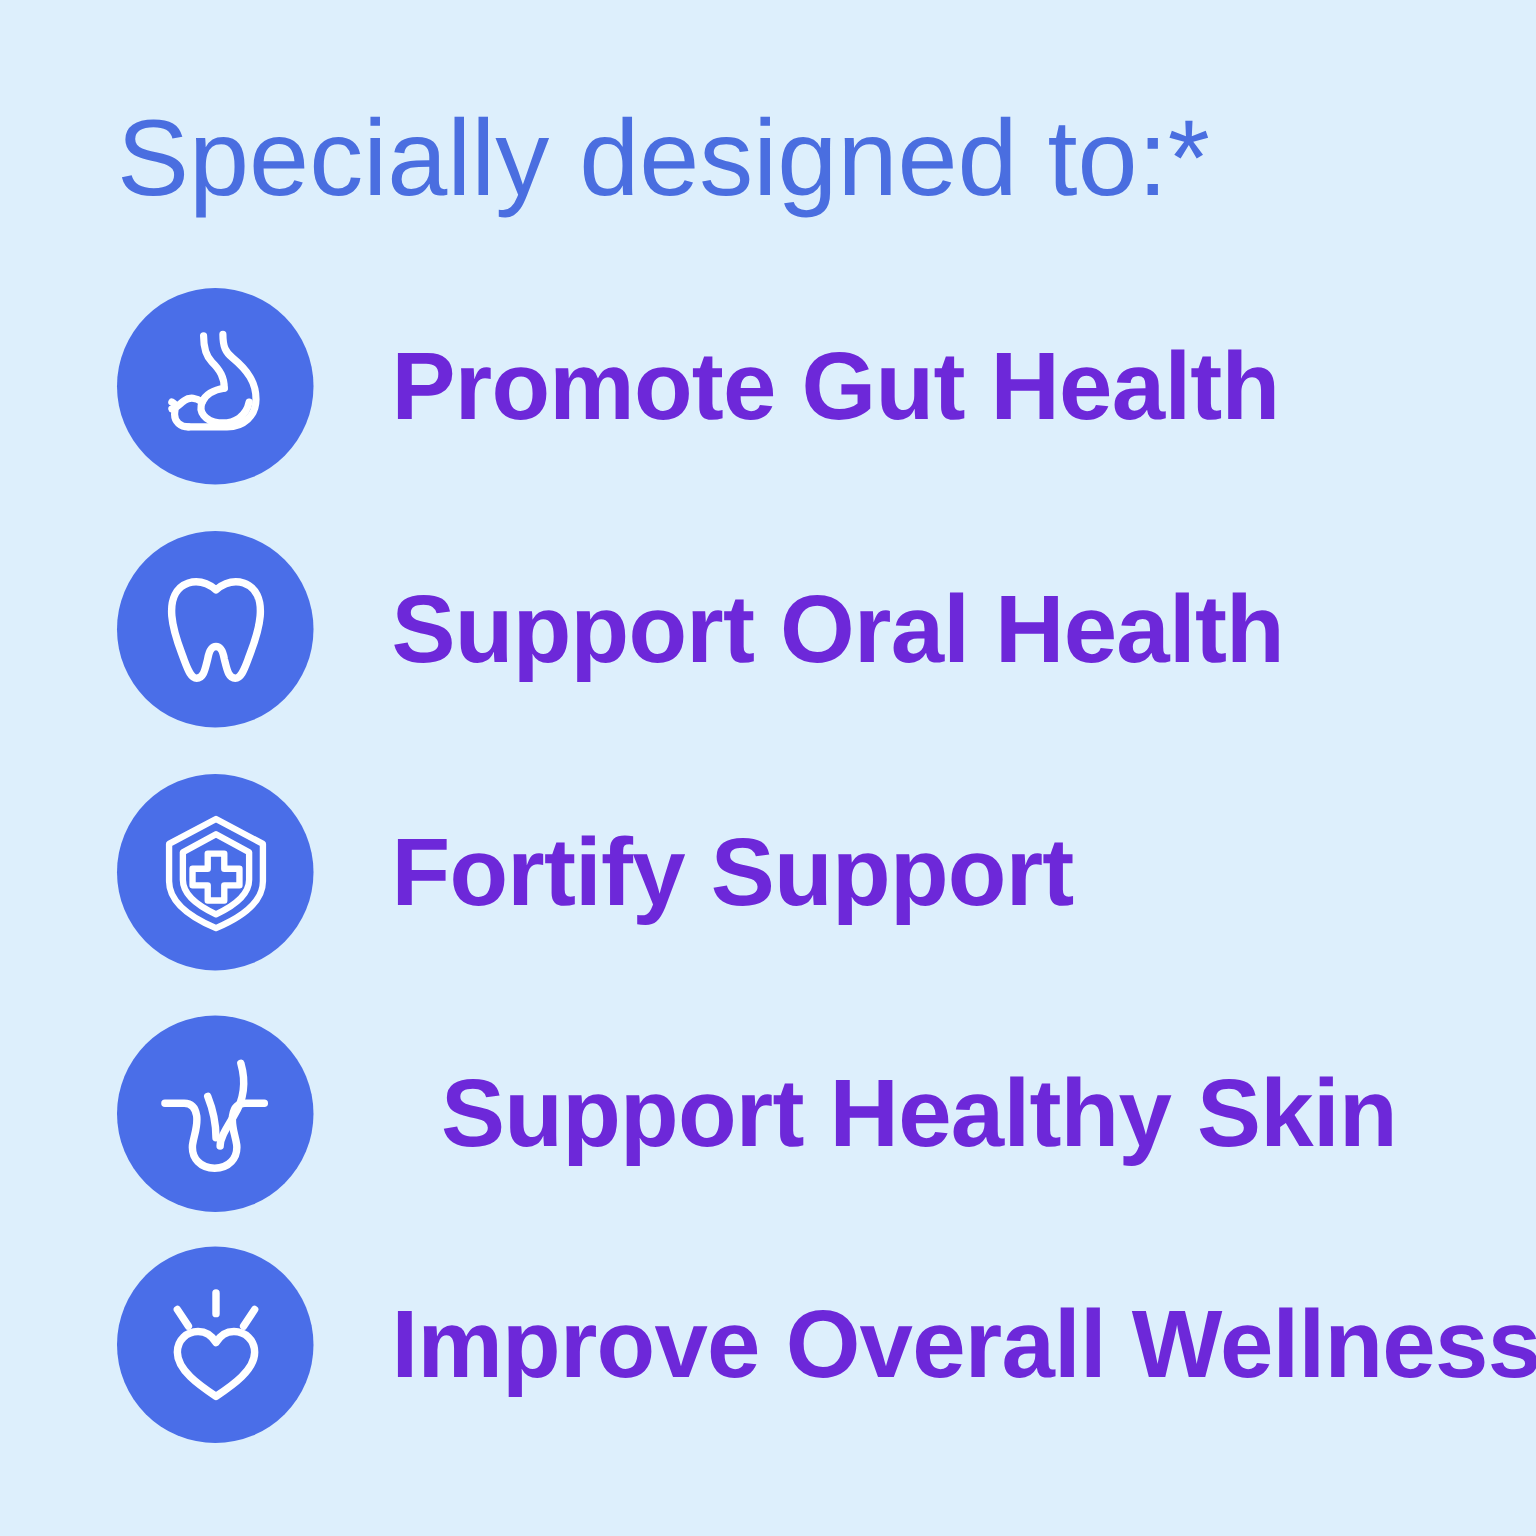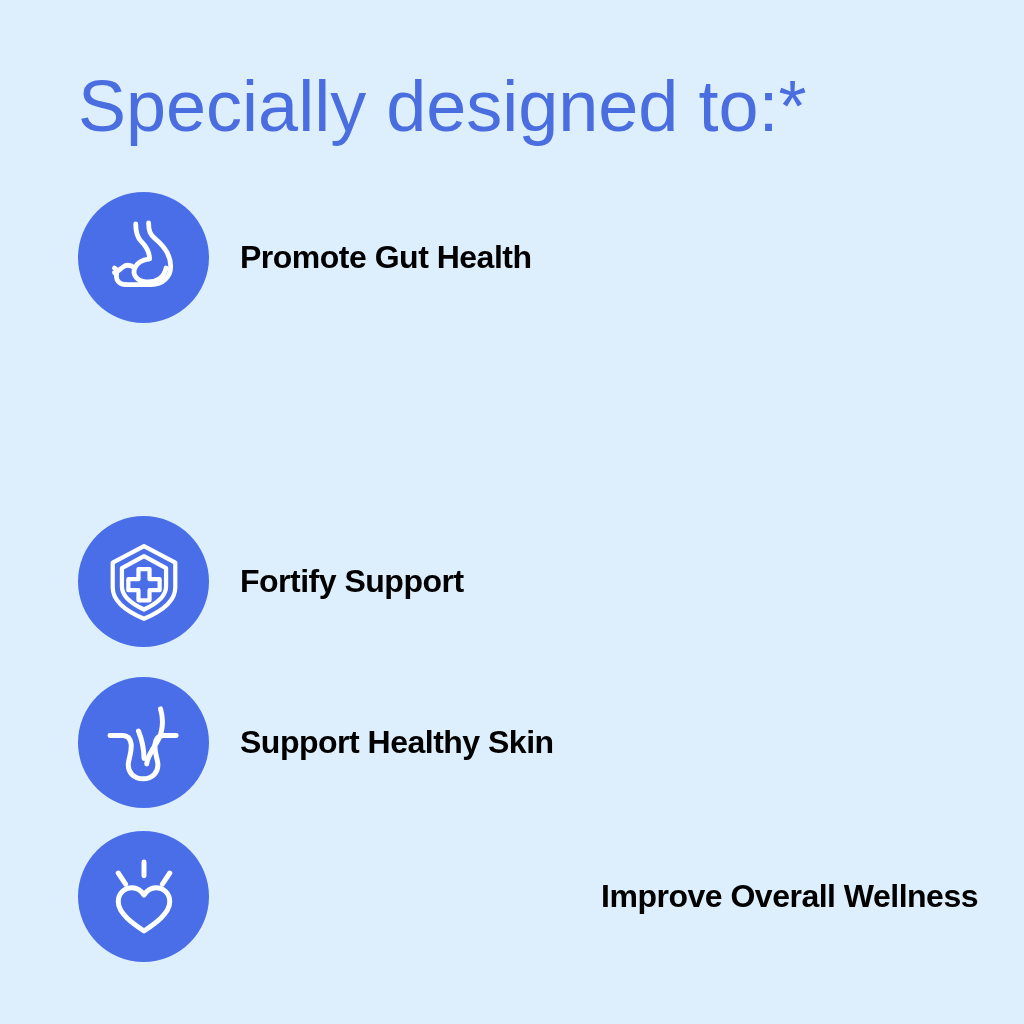--- a/index.html
+++ b/index.html
@@ -48,47 +48,47 @@
     position: absolute;
     left: 78px;
     width: 900px;
     height: 132px;
     display: flex;
     align-items: center;
   }
   .benefit-row.r0 { top: 191px; }
   .benefit-row.r1 { top: 353px; }
   .benefit-row.r2 { top: 515px; }
-  .benefit-row.r3 { top: 676px; }
+  .benefit-row.r3 { top: 676px; gap: 33px; }
   .benefit-row.r4 { top: 830px; justify-content: space-between; }
 
   .icon-badge {
     width: 131px;
     height: 131px;
     min-width: 131px;
     border-radius: 50%;
     background: #4a6ee8;
     display: flex;
     align-items: center;
     justify-content: center;
     box-sizing: border-box;
   }
   .icon-badge svg {
     display: block;
     width: 92px;
     height: 92px;
   }
   .benefit-label {
-    margin-left: 31px;
+    margin-left: 52px;
     font-family: "Liberation Sans", "DejaVu Sans", sans-serif;
     font-weight: 700;
-    font-size: 32px;
+    font-size: 64px;
     line-height: 56px;
     letter-spacing: -0.5px;
-    color: #000000;
+    color: #6d28d9;
     white-space: nowrap;
   }
 </style>
 </head>
 <body>
 
 <div id="page">
 
   <div id="heading">Specially designed to:*</div>
 
@@ -104,20 +104,42 @@
             <path d="M56 52 C48 53 42 57 40 62 C37 69 42 76 52 77
                      C64 78 72 72 74 62"></path>
             <path d="M40 62 C36 59 31 58 27 61 C24 63 22 66 18 67"></path>
             <path d="M30 80 C24 80 20 76 20 71 C20 67 22 64 18 62"></path>
           </svg>
         </span>
       </div>
       <div class="benefit-label">Promote Gut Health</div>
     </div>
 
+    <div class="benefit-row r1">
+      <div class="icon-badge">
+        <span>
+          <svg viewBox="0 0 100 100" fill="none" stroke="#ffffff" stroke-width="5.4" stroke-linecap="round" stroke-linejoin="round">
+            <path d="M50 22
+                     C44 17 37 15 30 17
+                     C21 20 17 29 18 41
+                     C19 53 23 62 27 73
+                     C30 81 32 86 36 86
+                     C41 86 42 80 44 72
+                     C45 66 47 63 50 63
+                     C53 63 55 66 56 72
+                     C58 80 59 86 64 86
+                     C68 86 70 81 73 73
+                     C77 62 81 53 82 41
+                     C83 29 79 20 70 17
+                     C63 15 56 17 50 22 Z"></path>
+          </svg>
+        </span>
+      </div>
+      <div class="benefit-label">Support Oral Health</div>
+    </div>
 
     <div class="benefit-row r2">
       <div class="icon-badge">
         <span>
           <svg viewBox="0 0 100 100" fill="none" stroke="#ffffff" stroke-width="4.6" stroke-linecap="round" stroke-linejoin="round">
             <path d="M50 12 L84 30 L84 57 C84 72 69 83 50 91
                      C31 83 16 72 16 57 L16 30 Z"></path>
             <path d="M50 23 L74 36 L74 56 C74 67 63 75 50 81
                      C37 75 26 67 26 56 L26 36 Z"></path>
             <path d="M44 37 L56 37 L56 48 L67 48 L67 60 L56 60

